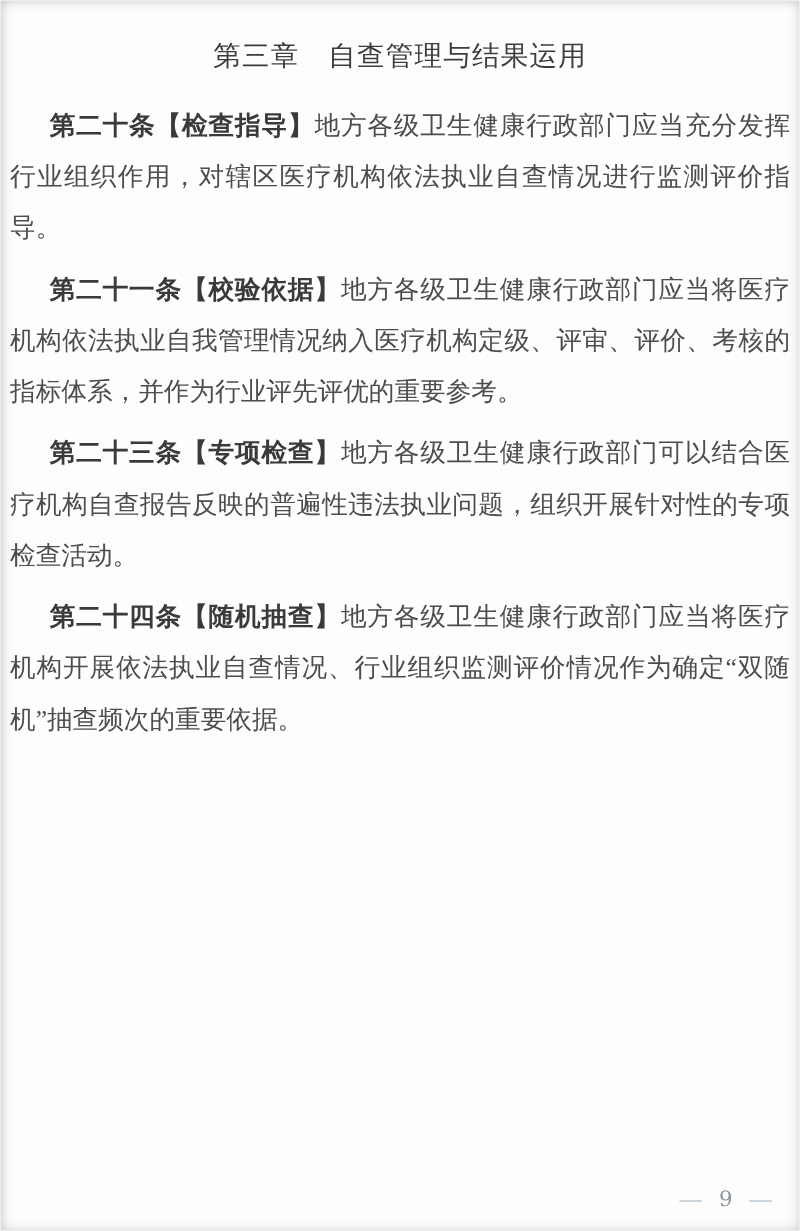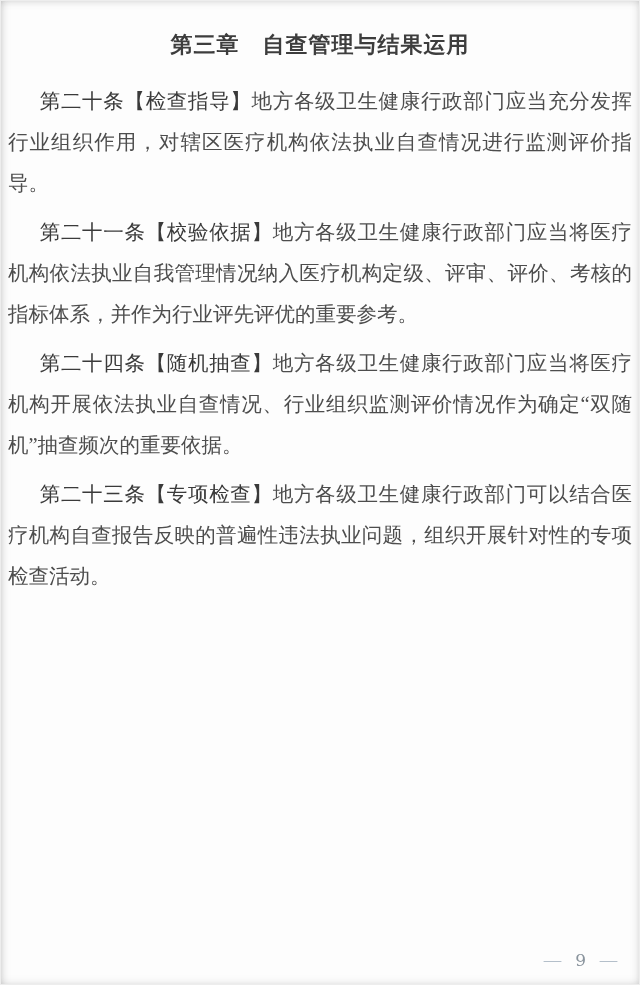--- a/index.html
+++ b/index.html
@@ -28,37 +28,37 @@
       inset 0 7px 9px -6px rgba(110,110,110,0.30),
       inset 0 -7px 9px -6px rgba(120,120,120,0.22);
   }
   .content {
     padding: 30px 8px 0 8px;
   }
   .chapter-title {
     margin: 0 0 20px 0;
     text-align: center;
     font-family: "Liberation Sans", sans-serif;
-    font-weight: 700;
+    font-weight: 400;
     font-size: 22px;
     line-height: 30px;
     color: #3d3d3d;
     letter-spacing: 1px;
   }
   .para {
     margin: 0 0 7px 0;
     font-size: 20.5px;
     line-height: 41px;
     color: #4d4d4d;
     text-align: justify;
     text-indent: 1.55em;
   }
   .para .article-label {
     font-family: "Liberation Sans", sans-serif;
-    font-weight: 400;
+    font-weight: 700;
     color: #3a3a3a;
   }
   .page-number {
     position: absolute;
     right: 24px;
     bottom: 16px;
     display: flex;
     align-items: center;
     gap: 15px;
     font-family: "DejaVu Serif", serif;
@@ -82,23 +82,23 @@
 
   <div class="content">
 
     <h1 class="chapter-title">第三章　自查管理与结果运用</h1>
 
     <p class="para"><span class="article-label">第二十条【检查指导】</span><span>地方各级卫生健康行政部门应当充分发挥行业组织作用，对辖区医疗机构依法执业自查情况进行监测评价指导。</span></p>
 
     <p class="para"><span class="article-label">第二十一条【校验依据】</span><span>地方各级卫生健康行政部门应当将医疗机构依法执业自我管理情况纳入医疗机构定级、评审、评价、考核的指标体系，并作为行业评先评优的重要参考。</span></p>
 
 
+    <p class="para"><span class="article-label">第二十三条【专项检查】</span><span>地方各级卫生健康行政部门可以结合医疗机构自查报告反映的普遍性违法执业问题，组织开展针对性的专项检查活动。</span></p>
+
     <p class="para"><span class="article-label">第二十四条【随机抽查】</span><span>地方各级卫生健康行政部门应当将医疗机构开展依法执业自查情况、行业组织监测评价情况作为确定“双随机”抽查频次的重要依据。</span></p>
-
-    <p class="para"><span class="article-label">第二十三条【专项检查】</span><span>地方各级卫生健康行政部门可以结合医疗机构自查报告反映的普遍性违法执业问题，组织开展针对性的专项检查活动。</span></p>
 
 
 
   </div>
 
   <div class="page-number">
     <span class="dash">—</span>
     <span class="num">9</span>
     <span class="dash">—</span>
   </div>

